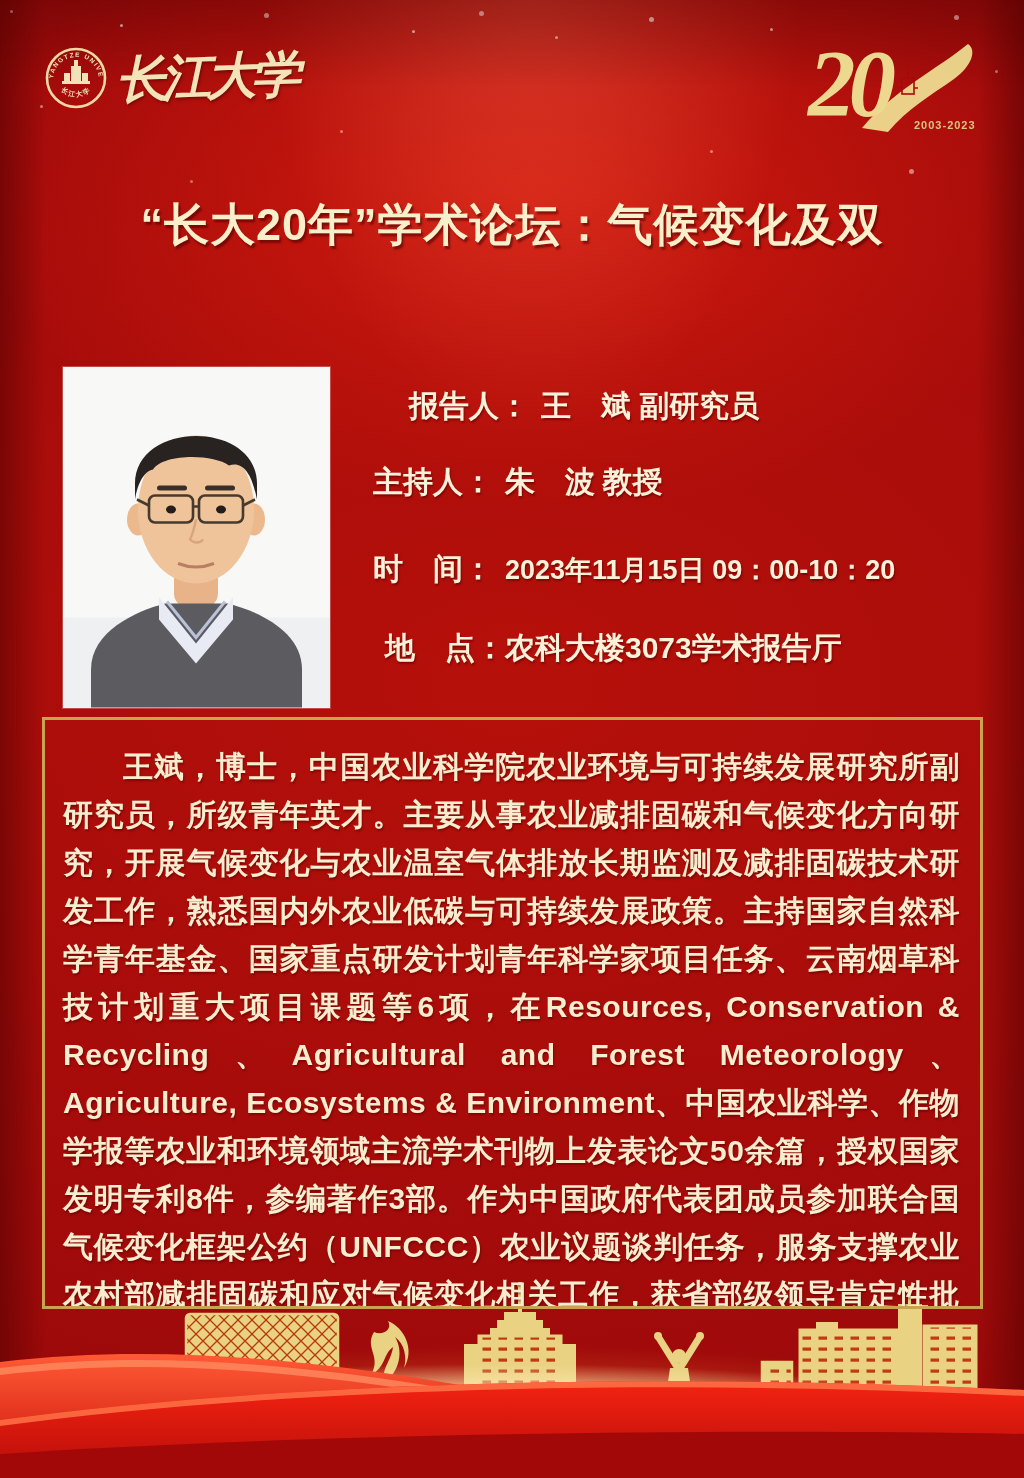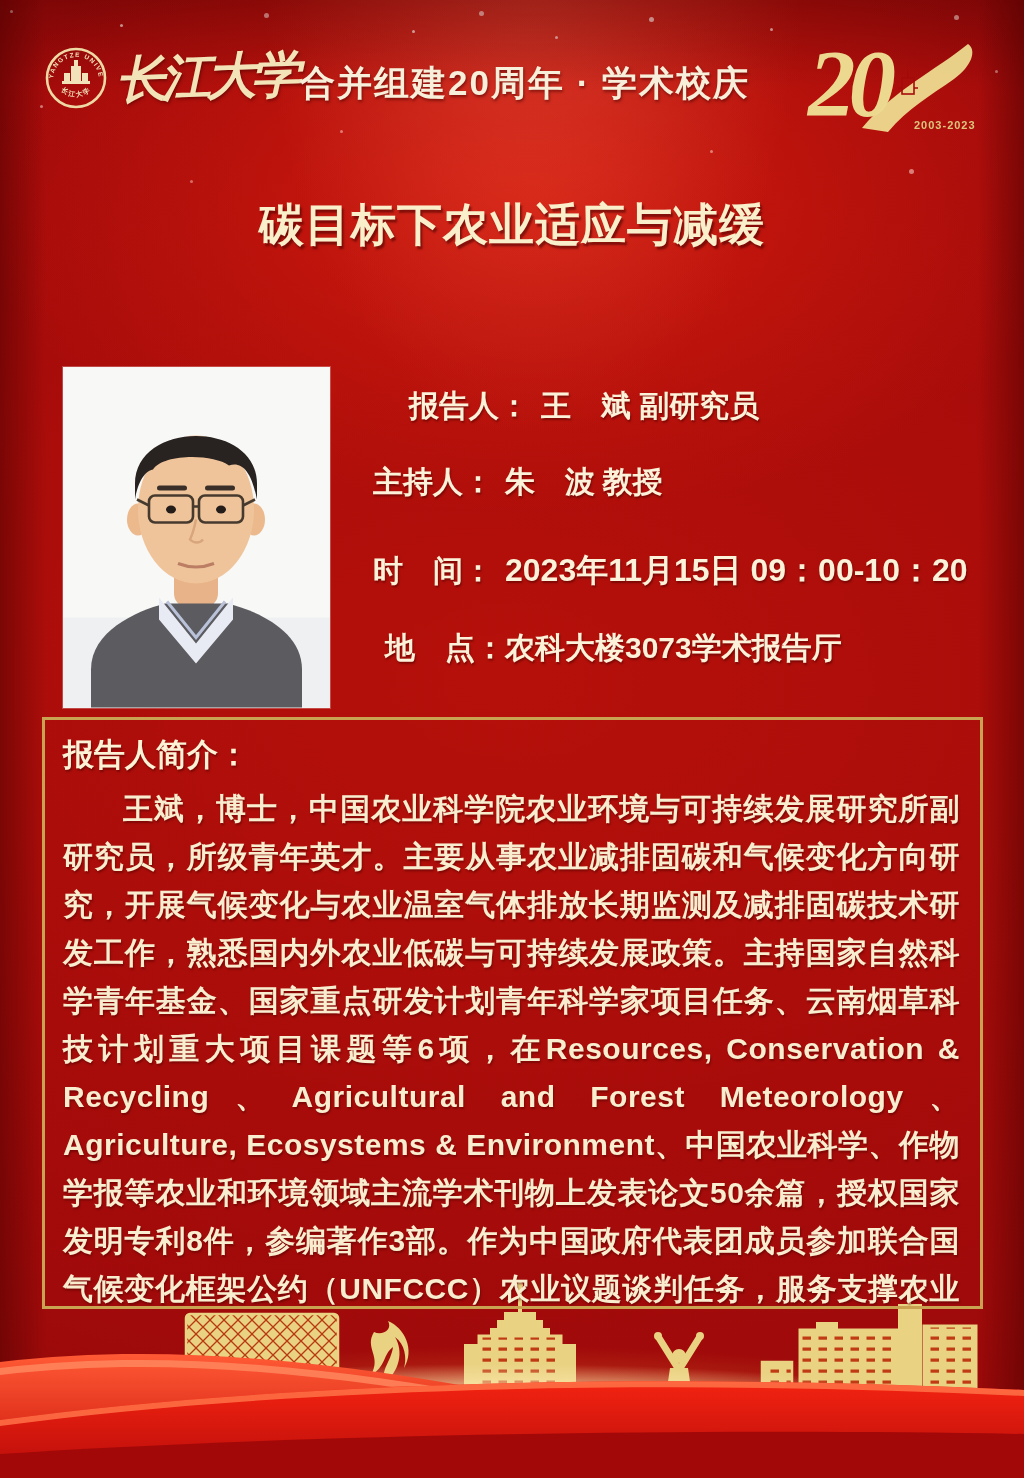--- a/index.html
+++ b/index.html
@@ -41,21 +41,21 @@
   
   .photo{position:absolute;left:63px;top:367px;width:267px;height:341px;z-index:2;
     background:#f7f7f5;box-shadow:0 0 0 1px rgba(255,255,255,.25);}
   .photo svg{display:block;width:100%;height:100%;}
   
   .info{position:absolute;left:373px;top:386px;width:620px;z-index:2;}
   .irow{position:absolute;left:0;white-space:nowrap;color:#fbf2d9;font-weight:bold;
     text-shadow:1px 2px 2px rgba(70,0,0,.5);}
   .irow .ilabel{display:inline-block;width:132px;font-size:30px;}
   .irow .ival{font-size:30px;}
-  .irow .ival.num{font-size:32px;}
+  .irow .ival.num{font-size:27px;}
   .r0{top:0;margin-left:36px;} .r1{top:76px;font-family:Liberation Serif, serif;} .r2{top:163px;} .r3{top:242px;text-align:right;}
   
   .bio{position:absolute;left:42px;top:717px;width:941px;height:592px;z-index:2;
     border:3px solid #c9a352;box-sizing:border-box;padding:14px 20px 0 18px;overflow:hidden;}
   .bio-head{font-size:31px;font-weight:bold;color:#fcf3d6;text-shadow:1px 2px 2px rgba(70,0,0,.5);}
   .bio-text{margin-top:9px;font-size:30px;line-height:48px;font-weight:bold;color:#f8eecf;
     text-align:justify;text-indent:2em;letter-spacing:.5px;text-shadow:1px 2px 2px rgba(70,0,0,.45);}
   
   .footer-art{position:absolute;left:0;bottom:0;width:1024px;height:200px;z-index:1;display:block;}
 </style>
@@ -80,34 +80,33 @@
         <rect x="38" y="29" width="6" height="8"></rect>
       <rect x="18" y="37" width="28" height="3"></rect>
     </g>
     <path id="sealArcB" d="M 15,44 A 21,21 0 0 0 49,44" fill="none"></path>
     <text font-size="6.8" fill="#f2e2ba" letter-spacing="1.6" font-weight="bold">
       <textPath href="#sealArcB" startOffset="8%">长江大学</textPath>
     </text>
   </svg>
 
   <div class="calligraphy">长江大学</div>
-  <div class="banner">合并组建20周年 · 学术校庆</div>
 
   <svg class="anniv" viewBox="0 0 172 102">
     <text x="2" y="86" font-size="95" font-style="italic" font-weight="bold" font-family="'Liberation Serif',serif" fill="#ecd98f" letter-spacing="-7">20</text>
     <path d="M56,98 C88,60 130,40 162,14 C171,20 166,36 148,49 C124,66 102,78 82,102 Z" fill="#ecd98f" opacity="0.96"></path>
     <g stroke="#a50b0b" stroke-width="1.6" fill="none">
       <rect x="96" y="48" width="12" height="16"></rect>
         <path d="M102,40 L102,48 M92,58 L96,58 M108,58 L112,58"></path>
     </g>
     <text x="108" y="99" font-size="11" fill="#dcc67e" font-weight="bold" letter-spacing="1">2003-2023</text>
   </svg>
 
   <div class="title">
-    <div>碳目标下农业适应与减缓</div>
+    <div>“长大20年”学术论坛：气候变化及双</div>
   </div>
 
   <div class="photo">
     <svg viewBox="0 0 267 340">
       <rect width="267" height="340" fill="#f8f8f6"></rect>
       <rect y="250" width="267" height="90" fill="#eef0f1"></rect>
       <ellipse cx="75" cy="152" rx="11" ry="16" fill="#ecb98d"></ellipse>
       <ellipse cx="191" cy="152" rx="11" ry="16" fill="#ecb98d"></ellipse>
       <rect x="111" y="192" width="44" height="48" rx="14" fill="#e8b388"></rect>
       <path d="M28,340 L28,302 C28,264 72,244 102,236 L165,236 C196,244 239,264 239,302 L239,340 Z" fill="#5b5b60"></path>
@@ -138,21 +137,20 @@
     </div>
     <div class="irow r2">
       <span class="ilabel">时　间：</span><span class="ival num">2023年11月15日 09：00-10：20</span>
     </div>
     <div class="irow r3">
       <span class="ilabel">地　点：</span><span class="ival">农科大楼3073学术报告厅</span>
     </div>
   </div>
 
   <div class="bio">
-    <div class="bio-head">报告人简介：</div>
     <div class="bio-text">王斌，博士，中国农业科学院农业环境与可持续发展研究所副研究员，所级青年英才。主要从事农业减排固碳和气候变化方向研究，开展气候变化与农业温室气体排放长期监测及减排固碳技术研发工作，熟悉国内外农业低碳与可持续发展政策。主持国家自然科学青年基金、国家重点研发计划青年科学家项目任务、云南烟草科技计划重大项目课题等6项，在Resources, Conservation &amp; Recycling、Agricultural and Forest Meteorology、Agriculture, Ecosystems &amp; Environment、中国农业科学、作物学报等农业和环境领域主流学术刊物上发表论文50余篇，授权国家发明专利8件，参编著作3部。作为中国政府代表团成员参加联合国气候变化框架公约（UNFCCC）农业议题谈判任务，服务支撑农业农村部减排固碳和应对气候变化相关工作，获省部级领导肯定性批示及部委感谢信7件。</div>
   </div>
 
   <svg class="footer-art" viewBox="0 0 1024 200">
     <defs>
       <radialGradient id="warmGlow" cx="50%" cy="50%" r="50%">
         <stop offset="0%" stop-color="#ff9a3c" stop-opacity=".5"></stop>
         <stop offset="100%" stop-color="#ff9a3c" stop-opacity="0"></stop>
       </radialGradient>
       <radialGradient id="glowGrad" cx="50%" cy="50%" r="50%">

